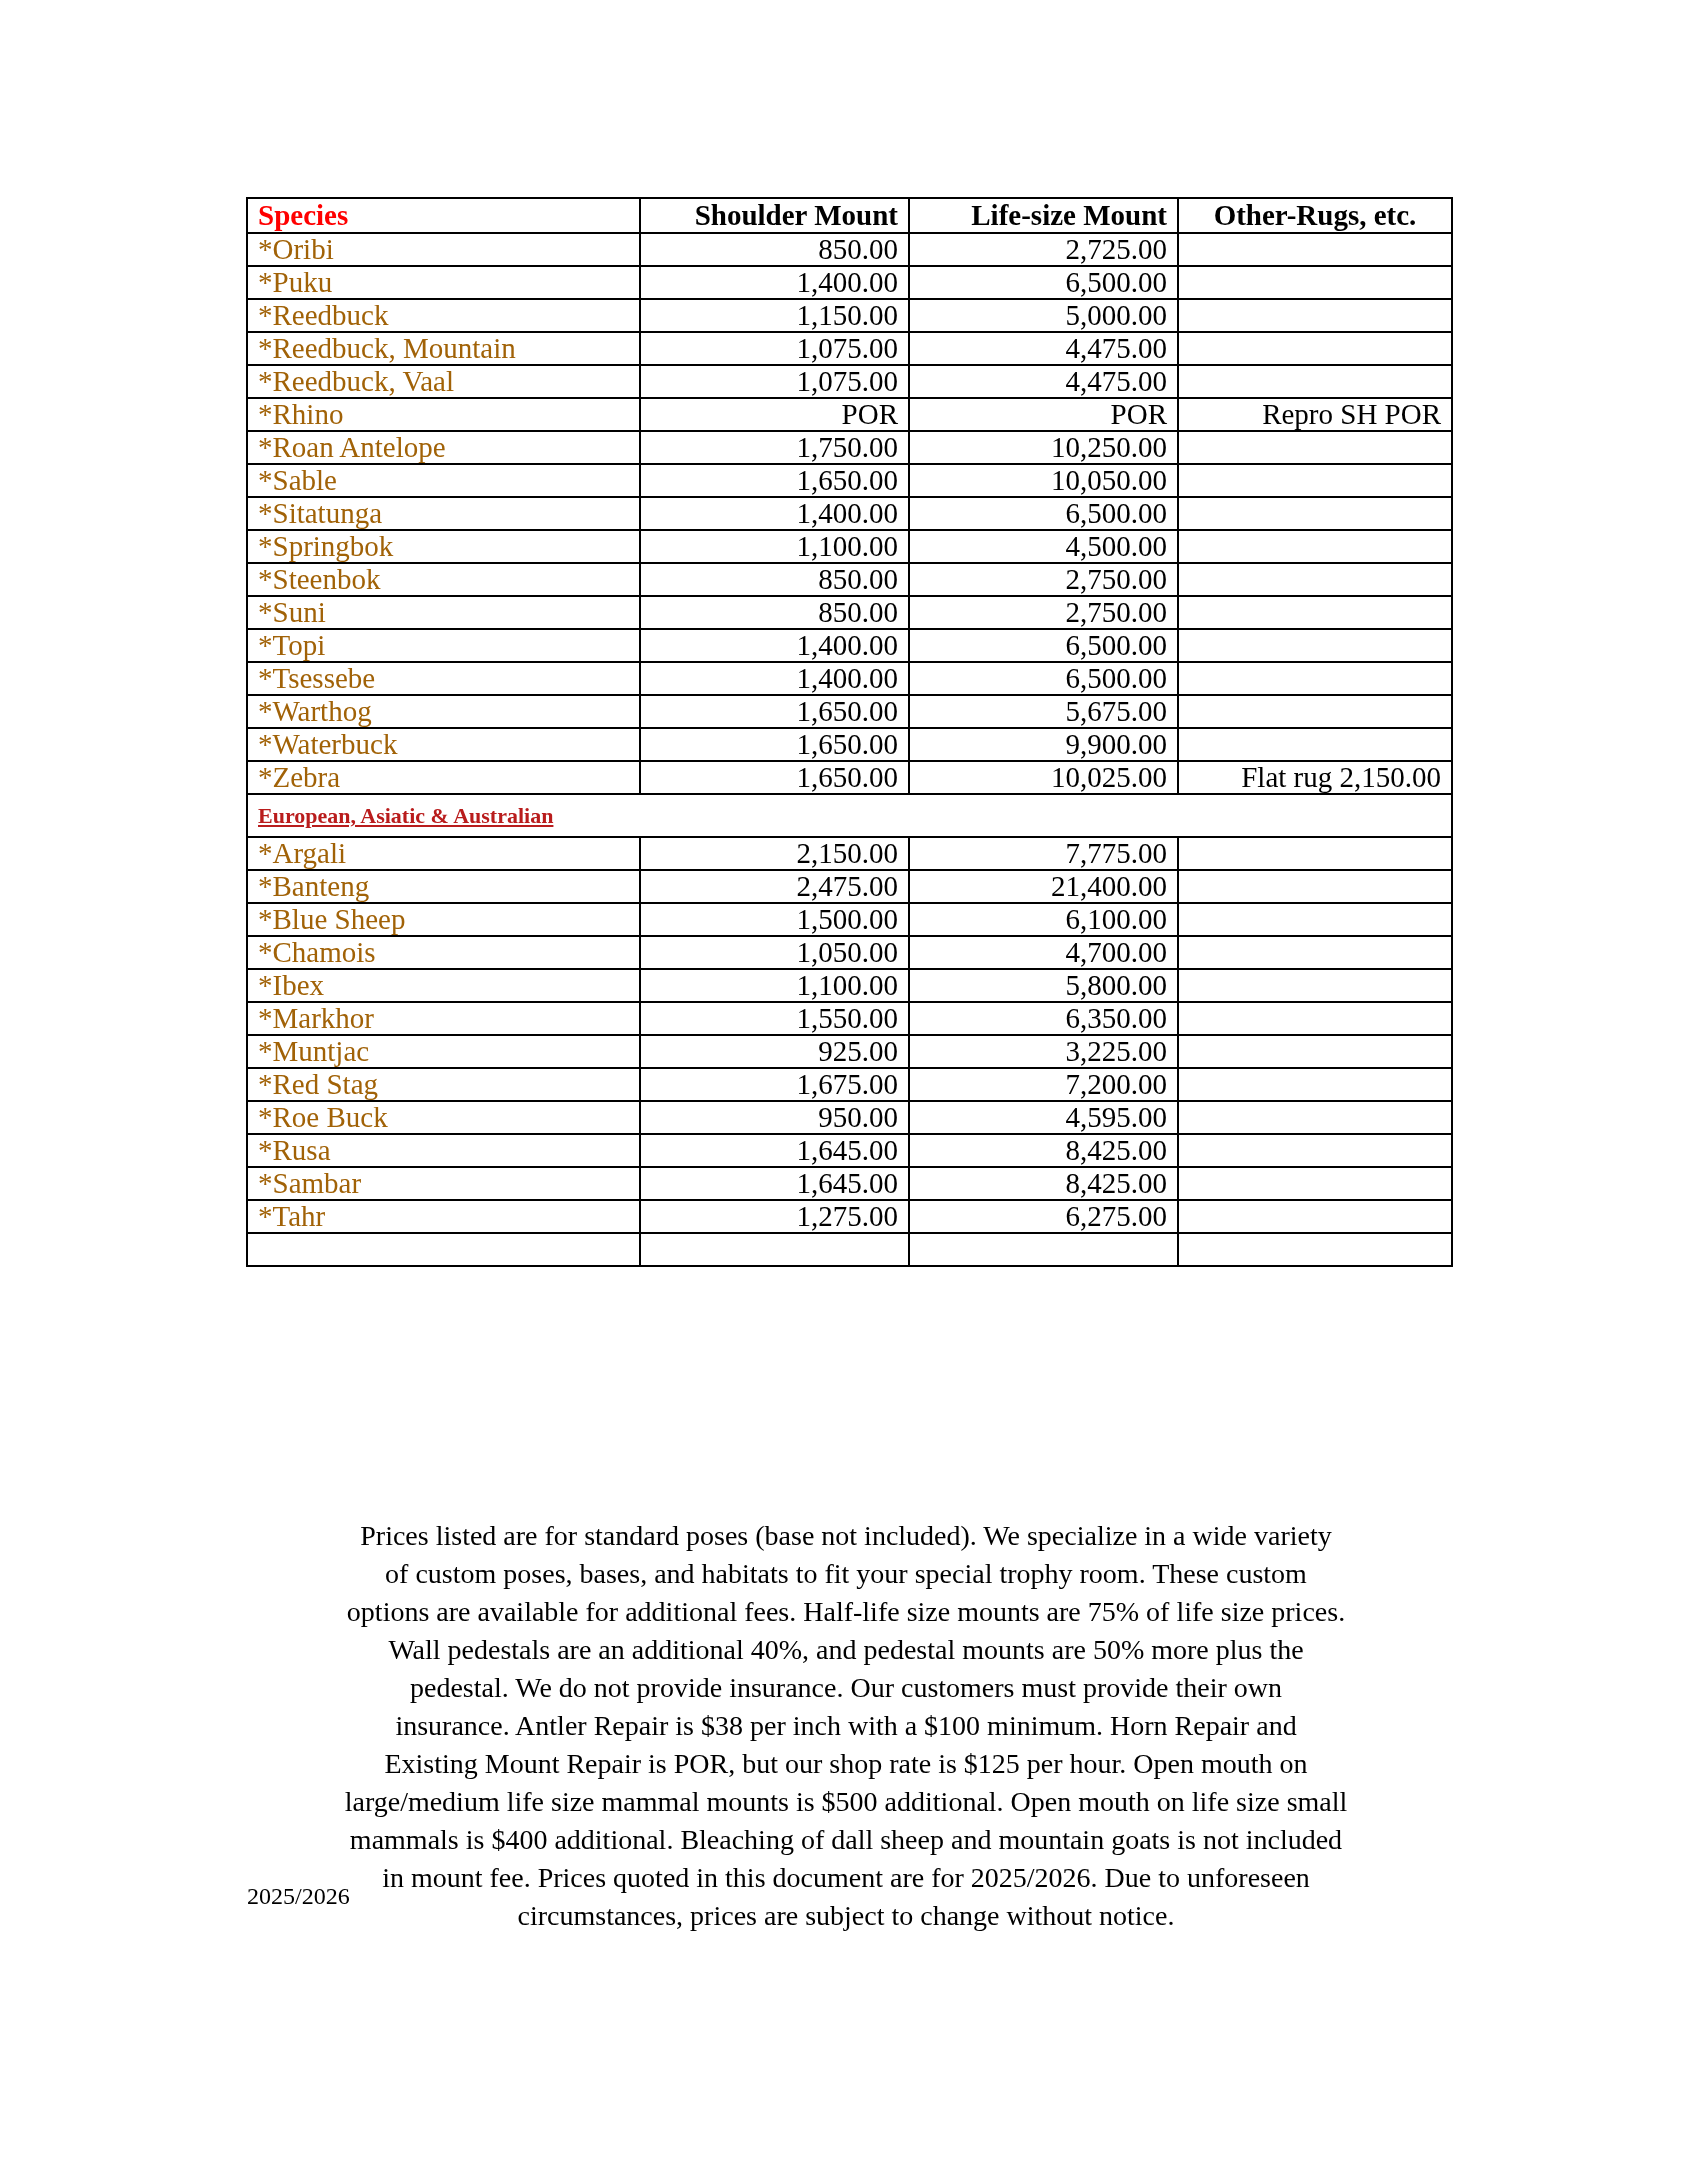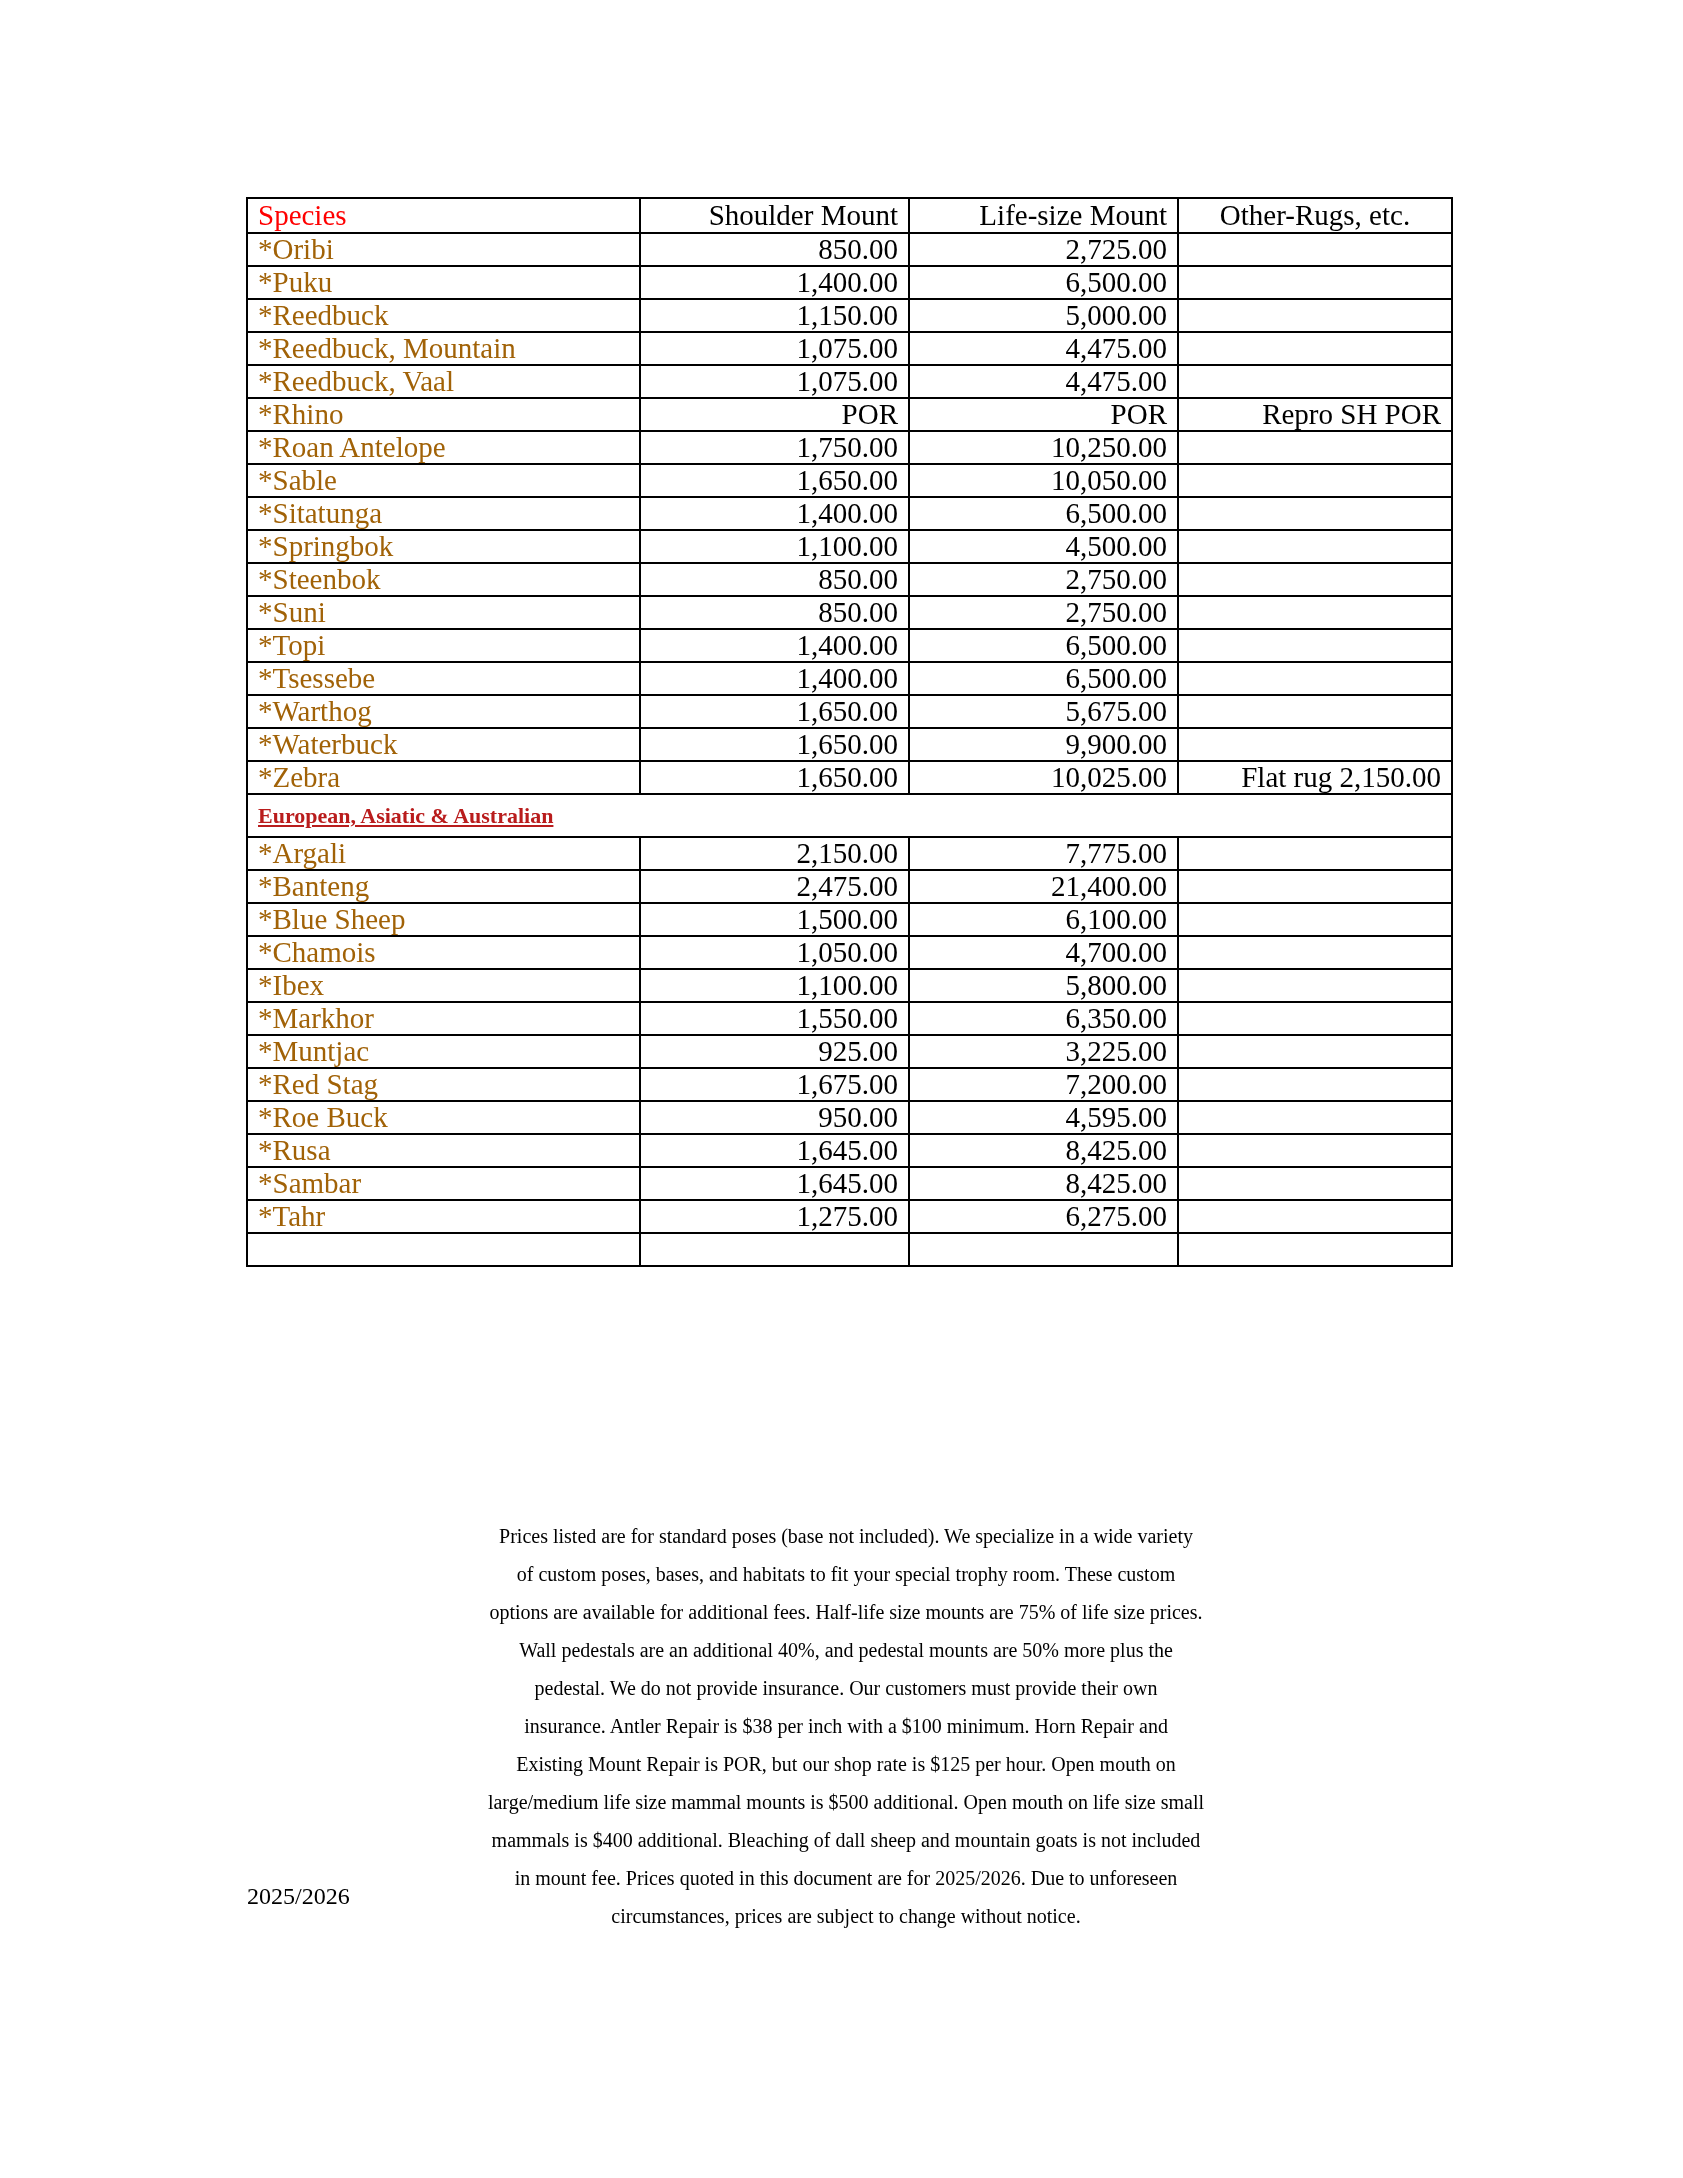--- a/index.html
+++ b/index.html
@@ -13,35 +13,35 @@
   table.prices col.c1 { width:393px; }
   table.prices col.c2 { width:269px; }
   table.prices col.c3 { width:269px; }
   table.prices col.c4 { width:274px; }
   table.prices td, table.prices th {
     border:2.5px solid #000;
     height:31px; padding:0 10px;
     font-size:29px; line-height:31px;
     white-space:nowrap; overflow:hidden;
   }
-  table.prices th { font-weight:normal; height:33px; }
+  table.prices th { font-weight:bold; height:33px; }
   th.h-species { text-align:left; color:#ff0000; }
   th.h-num { text-align:right; }
   th.h-other { text-align:center; }
   td.species { color:#a16207; text-align:left; }
   td.num { text-align:right; }
   td.other { text-align:right; }
   tr.section td {
     height:41px; color:#b91c1c; font-weight:bold; font-size:22px; line-height:41px;
     border-left:none; border-right:none;text-decoration:underline;
   }
   tr.section td:first-child { border-left:2.5px solid #000; }
   .notes {
     position:absolute; left:238px; top:1517px; width:1216px;
-    text-align:center; font-size:20px; line-height:38px;
+    text-align:center; font-size:28px; line-height:38px;
   }
   .notes .line { display:block; white-space:nowrap; }
   .footer-date {
     position:absolute; left:247px; top:1882px;
     font-size:24px; line-height:28px;
   }
 </style>
 </head>
 <body>
 

